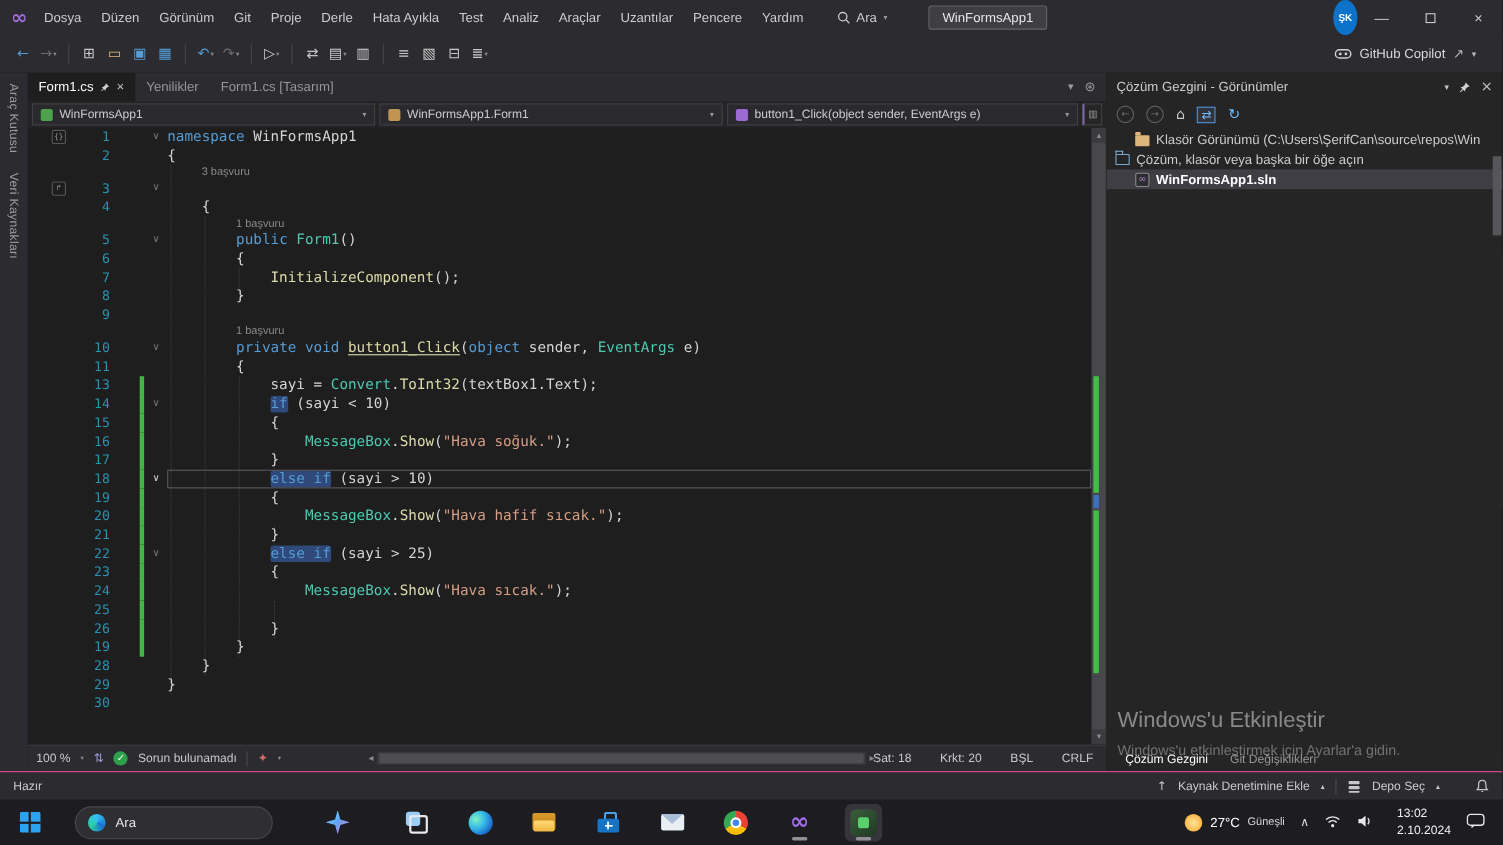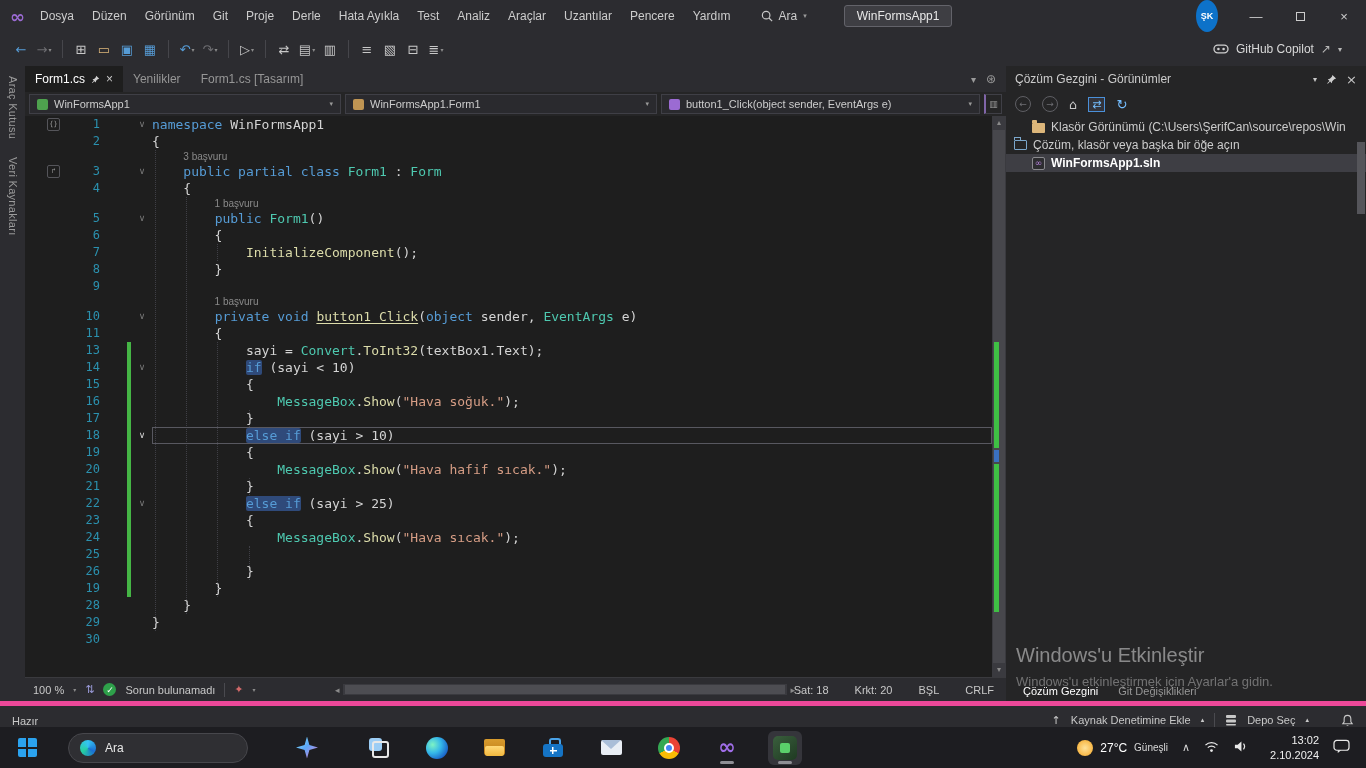--- a/index.html
+++ b/index.html
@@ -8,21 +8,21 @@
   .glyph{font-family:"DejaVu Sans",sans-serif}
 
   
   .titlebar{position:absolute;top:0;left:0;right:0;height:32px;background:#2c2c30;display:flex;align-items:center;padding-left:10px;z-index:6}
   .vs-logo{color:#9b6bd3;font-size:18px;font-weight:bold;margin-right:6px;font-family:"DejaVu Sans",sans-serif}
   .menus{display:flex;height:32px}
   .menu-item{padding:0 9px;line-height:32px;color:#ccc;white-space:nowrap}
   .tb-search{display:flex;align-items:center;gap:6px;margin-left:12px;padding:3px 9px;border-radius:2px;color:#ccc}
   .tb-search .dd{font-size:7px;color:#9a9a9a}
   .win-chip{margin-left:28px;background:#3e3e43;border:1px solid #63636a;border-radius:3px;padding:3px 12px;color:#e8e8e8;white-space:nowrap}
-  .avatar{width:22px;height:32px;border-radius:50%;background:#0d72c9;color:#fff;font-size:9px;font-weight:bold;display:flex;align-items:center;justify-content:center;margin-left:auto;margin-right:16px}
+  .avatar{width:22px;height:32px;border-radius:50%;background:#0d72c9;color:#fff;font-size:9px;font-weight:bold;display:flex;align-items:center;justify-content:center;margin-left:auto;}
   .wc{width:44px;height:32px;display:flex;align-items:center;justify-content:center;color:#ccc;font-size:13px}
   .maxbox{width:9px;height:9px;border:1px solid #ccc;display:block}
 
   
   .toolbar{position:absolute;top:32px;left:0;right:0;height:34px;background:#2c2c30;display:flex;align-items:center;padding:0 10px;gap:1px;z-index:5}
   .tool-icon{min-width:22px;height:24px;display:flex;align-items:center;justify-content:center;font-size:13px;font-family:"DejaVu Sans",sans-serif;border-radius:2px}
   .tool-dd{font-size:6px;color:#8a8a8a;margin-left:1px}
   .tool-sep{width:1px;height:18px;background:#46464b;margin:0 6px}
   .copilot{margin-left:auto;display:flex;align-items:center;gap:7px;color:#d8d8d8;padding-right:14px}
   .copilot .glyph{color:#b8b8b8;font-size:12px}
@@ -115,21 +115,21 @@
   .pv-thumb{position:absolute;right:1px;top:76px;width:8px;height:72px;background:#55555a}
   .panel-bottabs{position:absolute;bottom:0;left:0;right:0;height:20px;display:flex;gap:6px;padding:0 10px;font-size:11px;align-items:center;background:#252526}
   .ptab{padding:0 7px;color:#969696;white-space:nowrap}
   .ptab.active{color:#fff}
 
   .watermark{position:absolute;left:1016px;z-index:8;pointer-events:none}
   .wm1{top:644px;font-size:20px;color:rgba(220,220,220,.55)}
   .wm2{top:674px;font-size:13px;color:rgba(220,220,220,.42)}
 
   
-  .statusbar{position:absolute;top:701px;left:0;right:0;height:26px;background:#2c2c30;border-top:5px solid #ec4899;display:flex;align-items:flex-end;font-size:11px;color:#c8c8c8;padding:0 12px;z-index:6}
+  .statusbar{position:absolute;top:701px;left:0;right:0;height:26px;background:#2c2c30;border-top:1px solid #ec4899;display:flex;align-items:center;font-size:11px;color:#c8c8c8;padding:0 12px;z-index:6}
   .sb-right{margin-left:auto;display:flex;align-items:center;gap:10px}
   .sb-caret{font-size:7px;font-family:"DejaVu Sans",sans-serif}
   .sb-sep{width:1px;height:14px;background:#4a4a4f}
   .sb-bell{margin-left:22px;display:flex;align-items:center}
 
   
   .taskbar{position:absolute;top:727px;left:0;right:0;height:41px;background:#1d1d21;display:flex;align-items:center;padding:0 10px;z-index:10}
   .taskbar-left{display:flex;align-items:center;gap:24px}
   .tbi{position:relative;height:34px;min-width:34px;display:flex;align-items:center;justify-content:center;border-radius:6px;flex:none}
   .tbi.active-app{background:#35353b}
@@ -154,21 +154,21 @@
   .chrome-shape::after{content:"";position:absolute;inset:6px;border-radius:50%;background:#4285f4;border:2px solid #fff}
   .vs-shape{color:#a06ee8;font-size:21px;font-weight:bold;font-family:"DejaVu Sans",sans-serif;line-height:1}
   .green-shape{width:24px;height:24px;border-radius:5px;background:linear-gradient(140deg,#3a5f3d,#1f3a22);display:flex;align-items:center;justify-content:center}
   .green-shape::before{content:"";width:10px;height:10px;background:#5ad06a;border-radius:2px}
   .tray{margin-left:auto;display:flex;align-items:center;gap:14px;padding-right:6px}
   .weather{display:flex;align-items:center;gap:7px}
   .sun{width:16px;height:16px;border-radius:50%;background:radial-gradient(#ffe29a,#f5a623)}
   .w-temp{color:#fff;font-size:12px}
   .w-cond{color:#d9d9d9;font-size:10px}
   .tray-glyph{color:#d8d8d8;font-size:11px;font-family:"DejaVu Sans",sans-serif}
-  .tb-clock{margin-left:8px;text-align:right;font-size:11px;color:#f0f0f0;line-height:1.3;white-space:nowrap}
+  .tb-clock{margin-left:8px;font-size:11px;color:#f0f0f0;line-height:1.3;white-space:nowrap}
 </style>
 </head>
 <body>
 
 <div class="titlebar">
   <span class="vs-logo">∞</span>
   <nav class="menus">
       <span class="menu-item">Dosya</span>
       <span class="menu-item">Düzen</span>
       <span class="menu-item">Görünüm</span>
@@ -310,21 +310,20 @@
         </div>
         <div class="lens-row" style="padding-left: 158.3px;">3 başvuru</div>
         <div class="code-row">
           <div class="cell-glyph">
             <span class="micon">↱</span>
           </div>
           <div class="cell-num">3</div>
           <div class="cell-sel">
             <span class="fold">∨</span>
           </div>
-          <div class="cell-text"><span class="c-p">    </span><span class="c-k">public partial class </span><span class="c-t">Form1</span><span class="c-p"> : </span><span class="c-t">Form</span></div>
         </div>
         <div class="code-row">
           <div class="cell-glyph"></div>
           <div class="cell-num">4</div>
           <div class="cell-sel"></div>
           <div class="cell-text"><span class="c-p">    {</span></div>
         </div>
         <div class="lens-row" style="padding-left: 189.6px;">1 başvuru</div>
         <div class="code-row">
           <div class="cell-glyph"></div>

